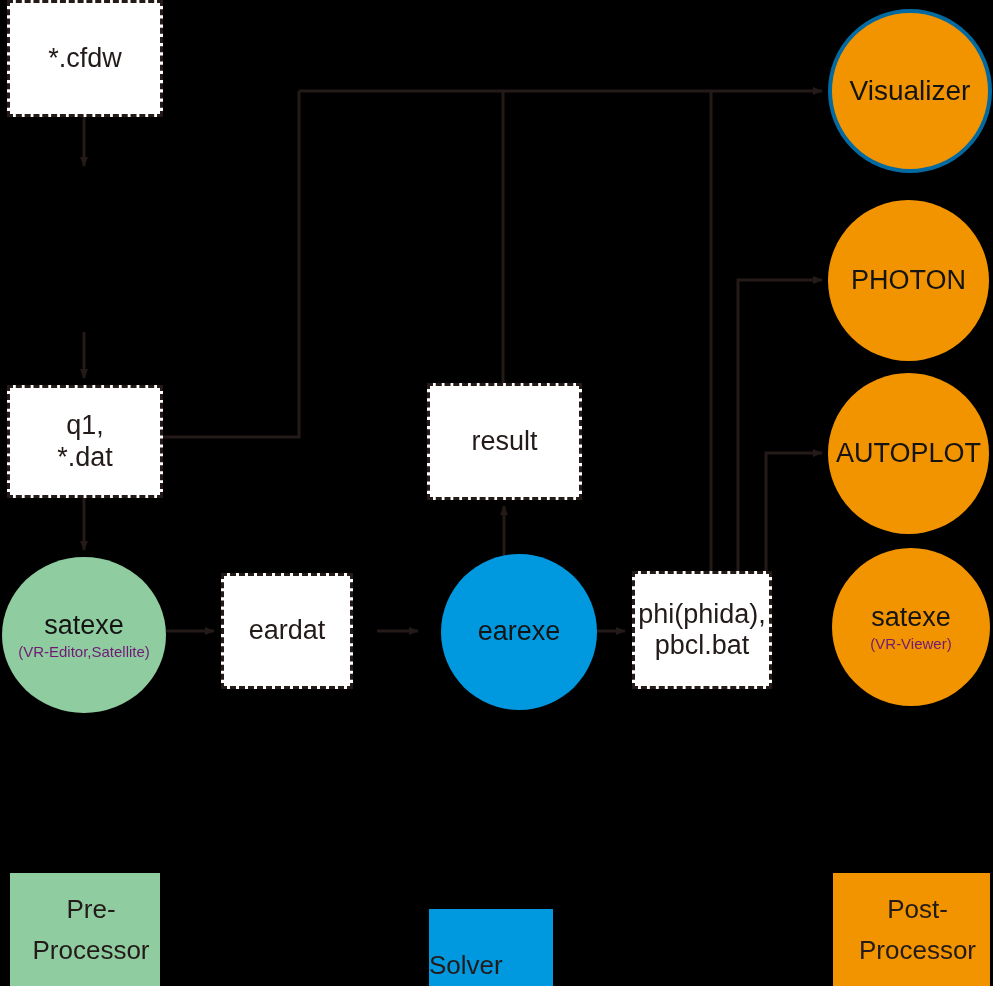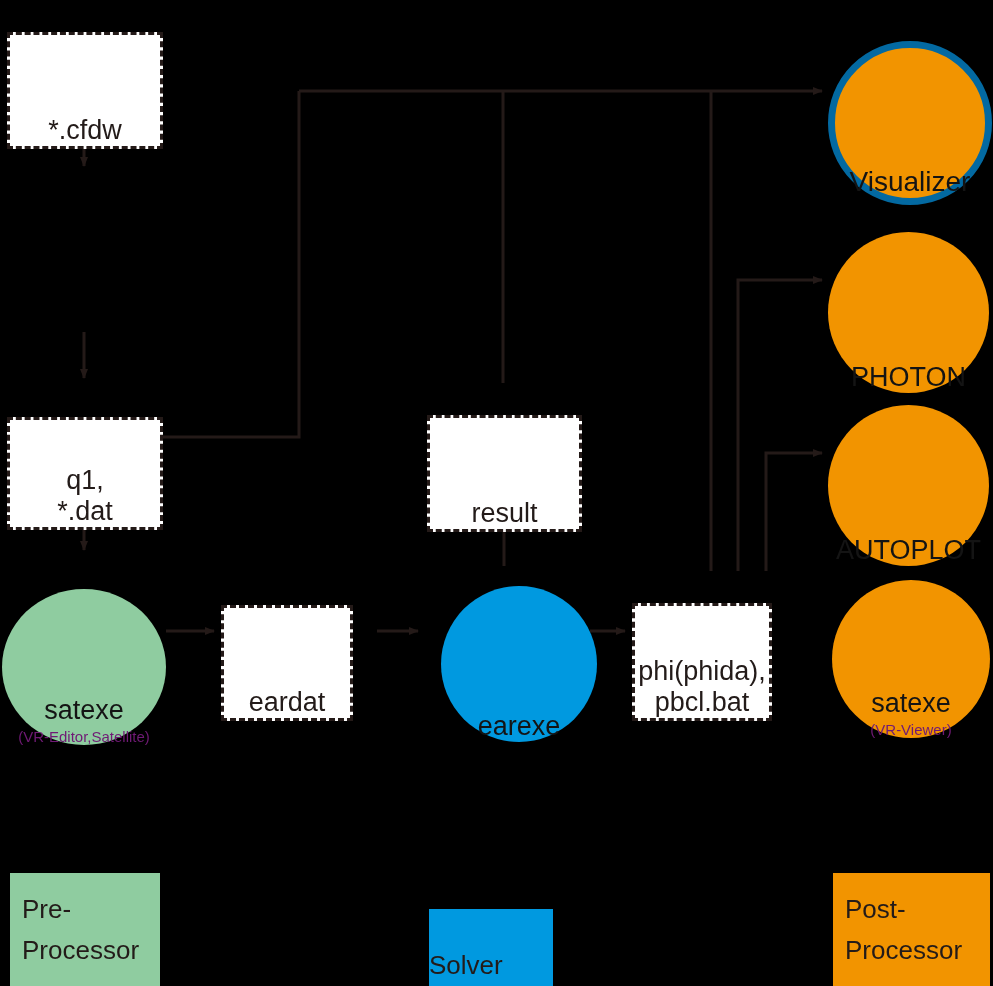--- a/index.html
+++ b/index.html
@@ -4,39 +4,39 @@
 <style>
   html,body{margin:0;padding:0;background:#000;}
   #stage{
     position:relative;width:993px;height:986px;background:#000;
     font-family:"Liberation Sans", sans-serif;overflow:hidden;
   }
   #stage svg{position:absolute;left:0;top:0;width:993px;height:986px;}
 
   
   .node{position:absolute;box-sizing:border-box;display:flex;
-        flex-direction:column;align-items:center;justify-content:flex-end;
-        text-align:center;color:#1a1110;line-height:1.15;margin-top:32px;}
+        flex-direction:column;align-items:center;justify-content:center;
+        text-align:center;color:#1a1110;line-height:1.15;}
 
   .datafile{background:#ffffff;border:3px dashed #241a18;}
   .datafile .lbl{font-size:27px;color:#231b19;}
 
   .circle{border-radius:50%;}
   .c-green{background:#8fcca0;}
   .c-blue{background:#0099e0;}
   .c-orange{background:#f29400;}
-  .ring{border:7px solid #0369a1;}
+  .ring{border:4px solid #0369a1;}
 
   .circle .lbl{font-size:27px;color:#141414;}
   .circle .sub{font-size:15px;color:#701a75;margin-top:2px;}
   .circle .lbl.big{font-size:28px;}
 
   
   .legend-box{position:absolute;box-sizing:border-box;display:flex;
-      flex-direction:column;align-items:flex-start;justify-content:center;
+      flex-direction:column;align-items:center;justify-content:center;
       padding-left:12px;color:#231b19;font-size:26px;line-height:1.55;}
   .legend-box .l1,.legend-box .l2{white-space:nowrap;}
   .lg-green{background:#8fcca0;}
   .lg-blue{background:#0099e0;}
   .lg-orange{background:#f29400;}
 </style>
 </head>
 <body>
 
 <div id="stage">

